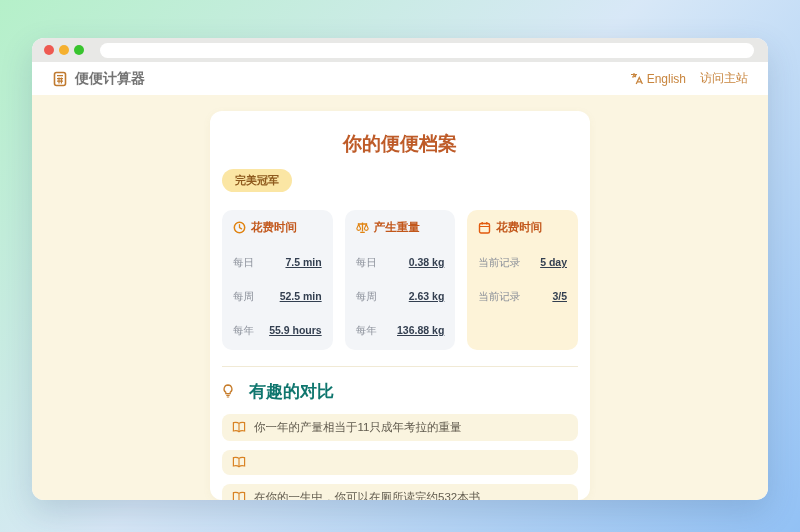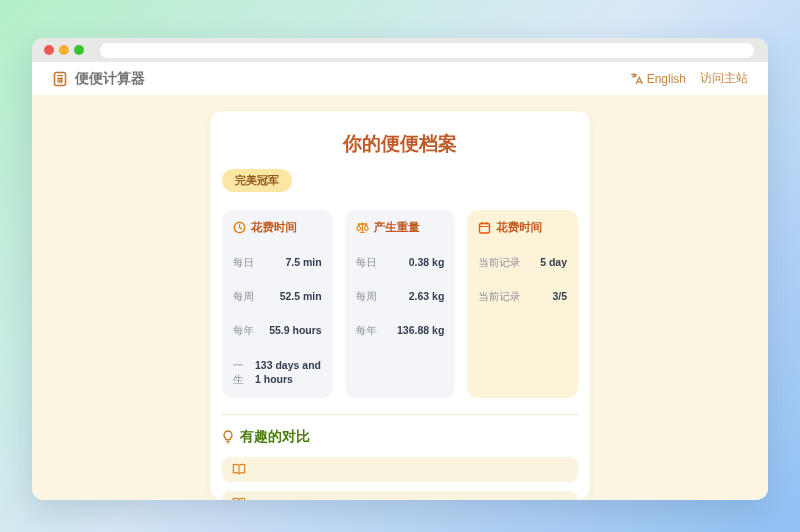--- a/index.html
+++ b/index.html
@@ -107,31 +107,31 @@
     color: #c2571b; font-weight: bold; font-size: 11.5px;
     margin-bottom: 9px;
   }
   .stat-row {
     display: flex;
     justify-content: space-between;
     margin-top: 20px;
     line-height: 1.35;
   }
   .stat-label { color: #8a8f99; }
-  .stat-value { color: #333f50; font-weight: bold; text-align: right; }
+  .stat-value { color: #333f50; font-weight: bold; text-align: right; text-decoration: underline; }
   .stat-row.wrap .stat-value { text-align: left; margin-left: 8px; flex: 1; }
   .stat-row.wrap-narrow .stat-label { width: 14px; }
   .stat-row.wrap-mid .stat-label { width: 40px; }
 
   .divider { height: 1px; background: #f1ead5; margin: 16px 0 13px; }
 
   
   .section-title {
-    display: flex; align-items: center; gap: 6px;
-    color: #4d7c0f; font-weight: bold; font-size: 14px;
+    display: flex; align-items: center; gap: 15px;
+    color: #0f766e; font-weight: bold; font-size: 17px;
     margin-bottom: 11px;
   }
   .compare-item {
     background: #faf4df;
     border-radius: 8px;
     padding: 6px 10px;
     margin-bottom: 9px;
     display: flex;
     align-items: center;
     gap: 8px;
@@ -214,24 +214,20 @@
             <span class="stat-value">7.5 min</span>
           </div>
           <div class="stat-row">
             <span class="stat-label">每周</span>
             <span class="stat-value">52.5 min</span>
           </div>
           <div class="stat-row">
             <span class="stat-label">每年</span>
             <span class="stat-value">55.9 hours</span>
           </div>
-          <div class="stat-row wrap wrap-narrow">
-            <span class="stat-label">一生</span>
-            <span class="stat-value">133 days and 1 hours</span>
-          </div>
         </div>
 
         <div class="stat-card">
           <div class="stat-title">
             <span class="icon">
               <svg width="13" height="13" viewBox="0 0 13 13">
                 <line x1="6.5" y1="1.5" x2="6.5" y2="10.5" stroke="#e08413" stroke-width="1.3"></line>
                 <line x1="1.8" y1="3" x2="11.2" y2="3" stroke="#e08413" stroke-width="1.3"></line>
                 <path d="M0.8 7.5 A1.9 1.9 0 0 0 4.6 7.5 L2.7 3.4 Z" fill="none" stroke="#e08413" stroke-width="1.1"></path>
                 <path d="M8.4 7.5 A1.9 1.9 0 0 0 12.2 7.5 L10.3 3.4 Z" fill="none" stroke="#e08413" stroke-width="1.1"></path>
@@ -291,20 +287,21 @@
         <span>有趣的对比</span>
       </div>
 
       <div class="compare-item">
         <span class="icon">
           <svg width="14" height="12" viewBox="0 0 14 12">
             <path d="M7 2.4 C5.6 1.3 3.4 1.2 1.4 1.7 L1.4 10 C3.4 9.5 5.6 9.6 7 10.7 C8.4 9.6 10.6 9.5 12.6 10 L12.6 1.7 C10.6 1.2 8.4 1.3 7 2.4 Z" fill="none" stroke="#d98324" stroke-width="1.2"></path>
             <line x1="7" y1="2.4" x2="7" y2="10.7" stroke="#d98324" stroke-width="1.1"></line>
           </svg>
         </span>
+        <span>你一年的产量相当于11只成年考拉的重量</span>
       </div>
 
       <div class="compare-item">
         <span class="icon">
           <svg width="14" height="12" viewBox="0 0 14 12">
             <path d="M7 2.4 C5.6 1.3 3.4 1.2 1.4 1.7 L1.4 10 C3.4 9.5 5.6 9.6 7 10.7 C8.4 9.6 10.6 9.5 12.6 10 L12.6 1.7 C10.6 1.2 8.4 1.3 7 2.4 Z" fill="none" stroke="#d98324" stroke-width="1.2"></path>
             <line x1="7" y1="2.4" x2="7" y2="10.7" stroke="#d98324" stroke-width="1.1"></line>
           </svg>
         </span>
       </div>

